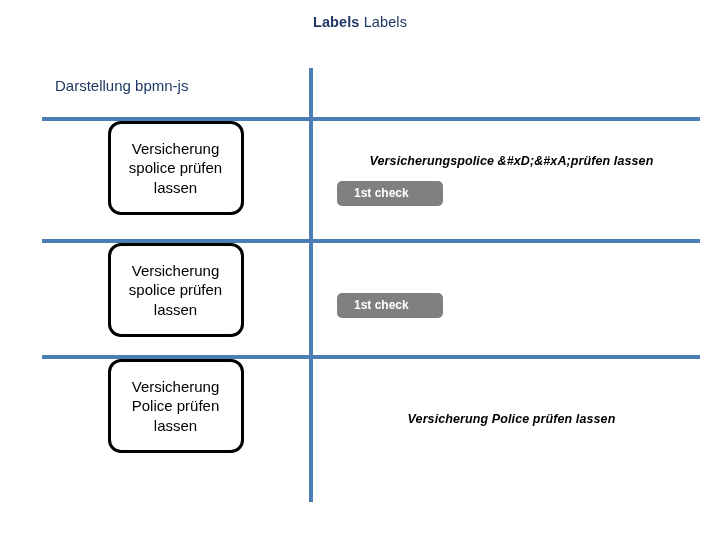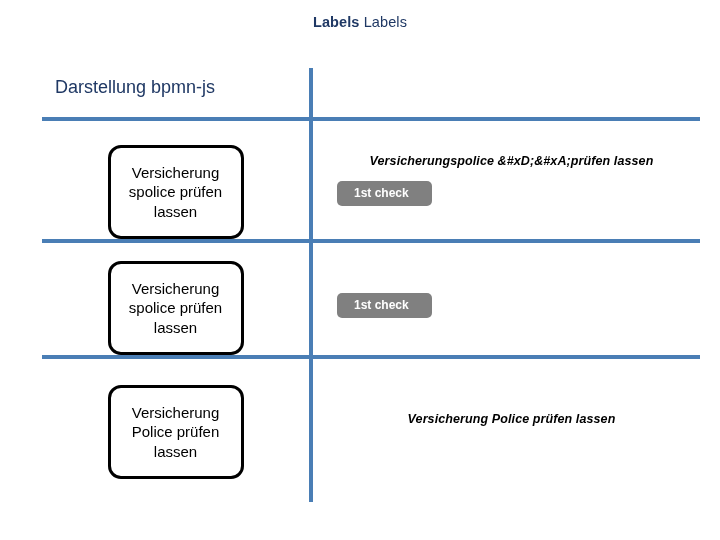--- a/index.html
+++ b/index.html
@@ -32,21 +32,21 @@
     color: #1F3864;
     letter-spacing: 0.1px;
     white-space: nowrap;
   }
   .slide-title .t-strong { font-weight: bold; }
   .slide-title .t-normal { font-weight: normal; }
 
   
   .col-head {
     position: absolute;
-    font-size: 18px;
+    font-size: 15px;
     color: #1F3864;
     white-space: nowrap;
   }
   .col-head-left {
     left: 55px;
     top: 77px;
   }
   .col-head-right {
     left: 311px;
     top: 77px;
@@ -86,21 +86,21 @@
   .row-3 { top: 359px; height: 120px; }
 
   
   .bpmn-cell {
     position: absolute;
     left: 42px;
     top: 0;
     width: 267px;
     height: 100%;
     display: flex;
-    align-items: flex-end;
+    align-items: flex-start;
     justify-content: center;
   }
   .bpmn-task {
     box-sizing: border-box;
     width: 136px;
     height: 94px;
     border: 3px solid #000000;
     border-radius: 13px;
     background: #FFFFFF;
     display: flex;
@@ -145,21 +145,21 @@
 
   .badge {
     margin-top: 13px;
     align-self: flex-start;
     margin-left: 24px;
     background: #808080;
     color: #FFFFFF;
     font-size: 12px;
     font-weight: bold;
     border-radius: 5px;
-    padding: 6px 23px 7px 17px;
+    padding: 6px 34px 7px 17px;
     line-height: 1;
     white-space: nowrap;
   }
 </style>
 </head>
 <body>
 
 <div id="slide">
 
   <div class="slide-title">

